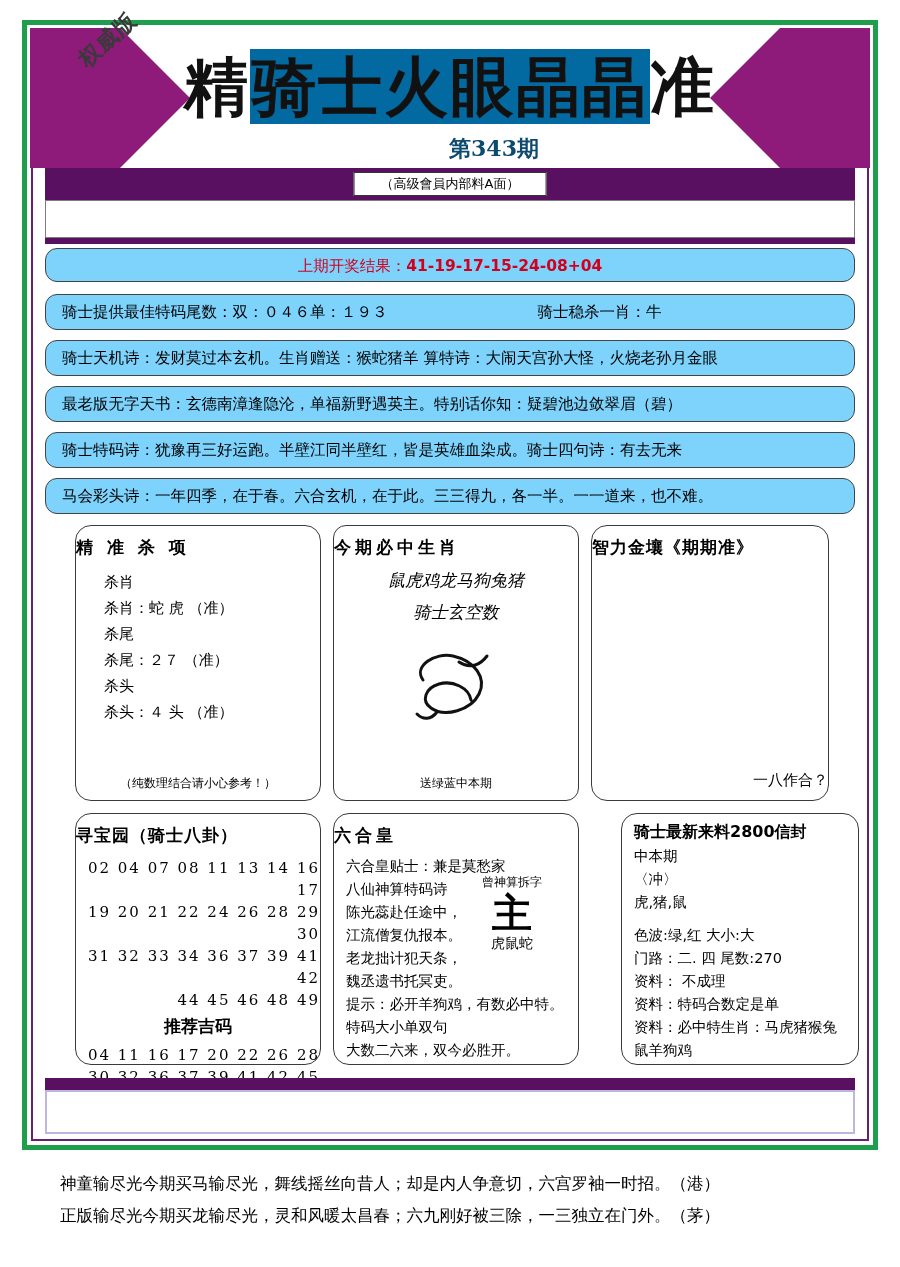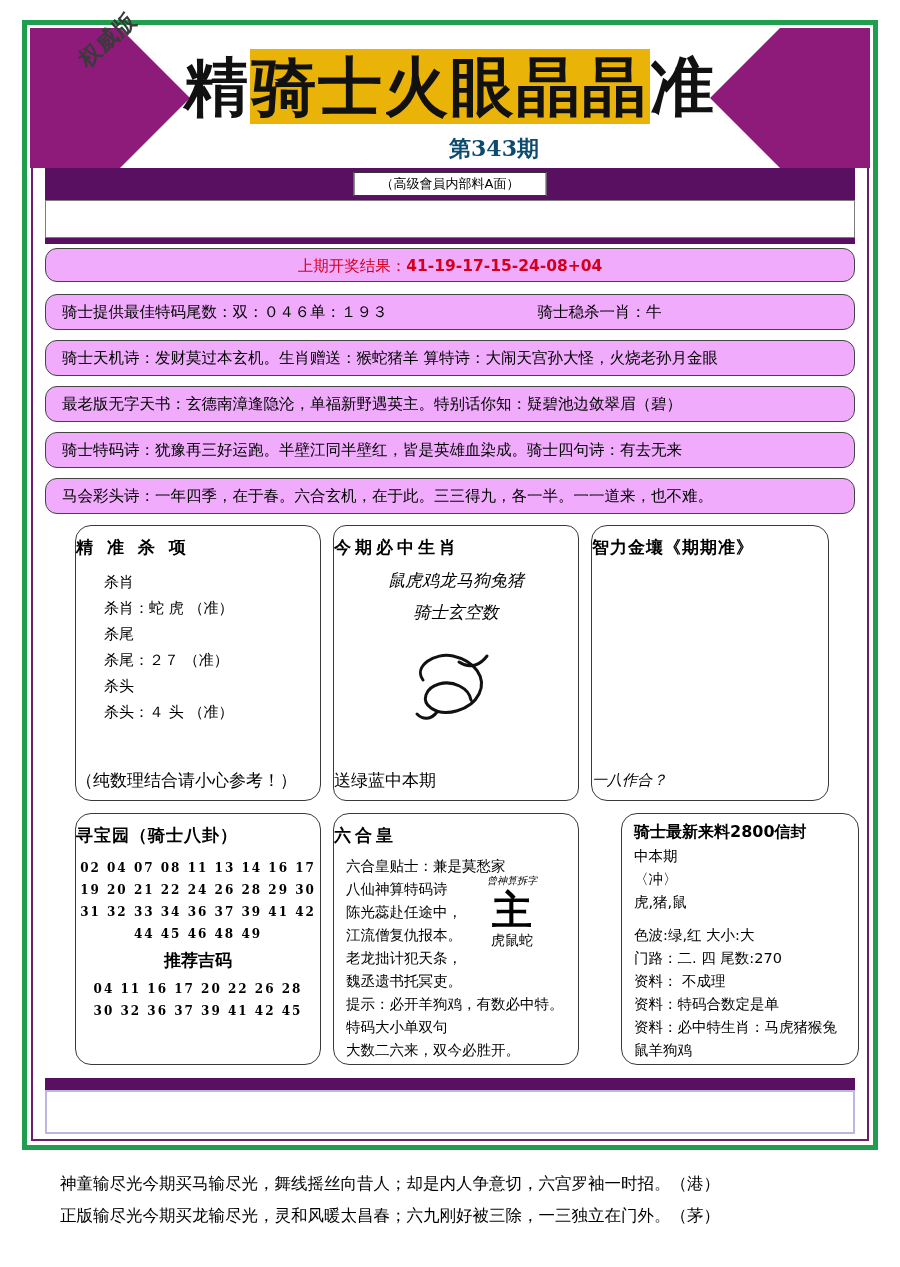--- a/index.html
+++ b/index.html
@@ -45,21 +45,21 @@
     position:absolute;left:0;top:16px;width:840px;
     text-align:center;
     font-family:"DejaVu Serif","Liberation Serif",serif;
     font-weight:bold;
     font-size:64px;
     letter-spacing:2px;
     white-space:nowrap;
     color:#111;
   }
   .banner-title .hl{
-    background:#eab308;
+    background:#0369a1;
     padding:0 2px;
   }
   .banner-corner{
     position:absolute;left:42px;top:24px;
     font-size:22px;font-weight:bold;
     color:#3a3a3a;
     font-family:"DejaVu Serif","Liberation Serif",serif;
     transform:rotate(-42deg);
     transform-origin:left top;
     letter-spacing:1px;
@@ -91,21 +91,21 @@
     box-sizing:border-box;
   }
   .purple-strip2{
     position:absolute;left:45px;top:238px;width:810px;height:6px;
     background:#5a1060;
   }
   
   .row{
     position:absolute;left:45px;width:810px;
     border:1px solid #444;border-radius:12px;
-    background:#f0abfc;
+    background:#7dd3fc;
     box-sizing:border-box;
     font-size:15.5px;
     line-height:28px;
     padding:3px 16px;
     font-family:"DejaVu Sans","Liberation Sans",sans-serif;
     white-space:nowrap;
   }
   .row.center{text-align:center;}
   .row .red{color:#d2001f;font-weight:bold;}
   .row .redlbl{color:#d2001f;}
@@ -123,50 +123,49 @@
   .bx h3{
     margin:0;padding:10px 0 4px;
     text-align:left;
     font-size:17px;font-weight:bold;
     font-family:"DejaVu Serif","Liberation Serif",serif;
     letter-spacing:4px;
   }
   .kill-list{padding:6px 0 0 28px;font-size:15px;line-height:26px;}
   .note{
     position:absolute;bottom:8px;left:0;width:100%;
-    text-align:left;font-size:17px;
+    text-align:center;font-size:12px;
   }
   .zodiac{
     text-align:center;font-size:17px;line-height:30px;
     padding-top:2px;
     font-family:"DejaVu Serif","Liberation Serif",serif;
     font-style:italic;
   }
   .scribble{
     position:absolute;left:50%;top:120px;transform:translateX(-50%);
   }
   .numgrid{
-    font-size:12px;line-height:22px;text-align:center;
+    font-size:15px;line-height:22px;text-align:right;
     font-family:"DejaVu Serif","Liberation Serif",serif;
     letter-spacing:2px;
     padding-top:6px;
-    font-weight:bold;
   }
   .sub-title{
     text-align:center;font-size:17px;font-weight:bold;
     font-family:"DejaVu Serif","Liberation Serif",serif;
     padding-top:4px;
   }
   .lh-body{
     font-size:14.5px;line-height:23px;padding:4px 10px 0 12px;
   }
   .big-zhu{
     position:absolute;right:18px;top:60px;text-align:center;width:96px;
   }
-  .big-zhu .lbl{font-size:10px;font-style:italic;}
+  .big-zhu .lbl{font-size:12px;}
   .big-zhu .ch{font-size:40px;font-weight:bold;font-family:"DejaVu Serif","Liberation Serif",serif;line-height:44px;}
   .big-zhu .sm{font-size:14px;}
   .right-body{
     font-size:14.5px;line-height:23px;padding:2px 10px 0 12px;
   }
   .rb-title{
     font-size:16px;font-weight:bold;padding:8px 0 0 12px;
   }
   
   .bot-strip{
@@ -177,21 +176,21 @@
   .bot-purple{
     position:absolute;left:45px;top:1078px;width:810px;height:12px;
     background:#5a1060;
   }
   .footer{
     position:absolute;left:60px;top:1168px;width:800px;
     font-size:16.5px;line-height:32px;
     font-family:"DejaVu Sans","Liberation Sans",sans-serif;
   }
   .one-eight{
-    position:absolute;bottom:10px;left:0;width:100%;text-align:left;font-size:15px;font-style:italic;
+    position:absolute;bottom:10px;left:0;width:100%;text-align:right;font-size:15px;
   }
 </style>
 </head>
 <body>
 
 <div class="page">
 
   <div class="frame">
     <div class="frame-inner"></div>
   </div>

